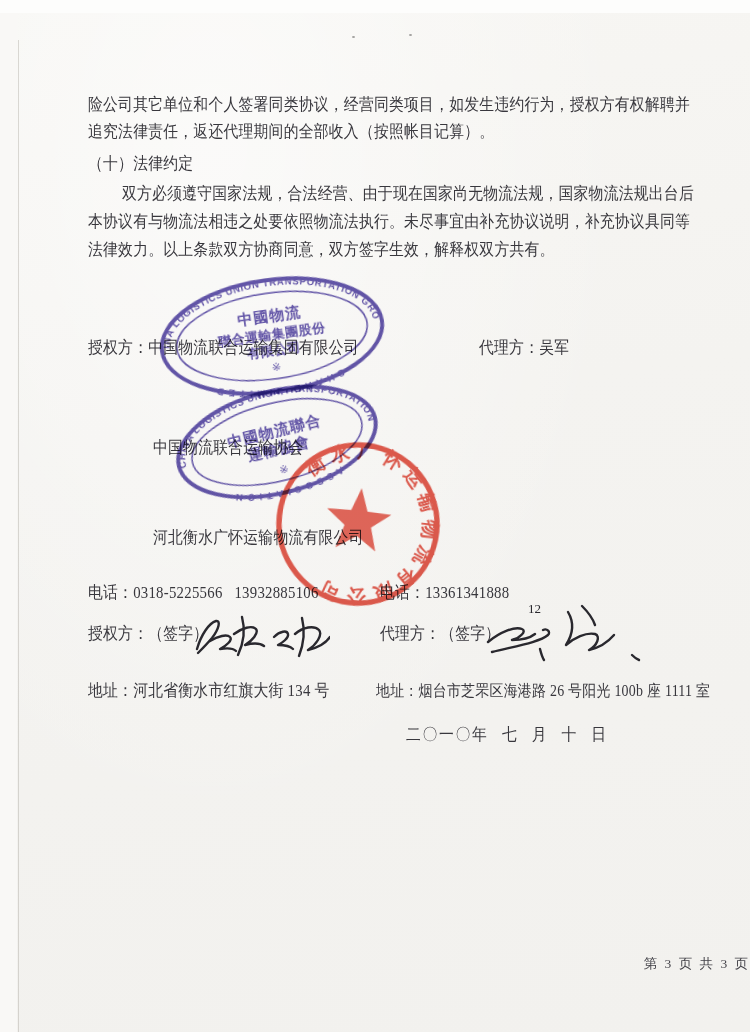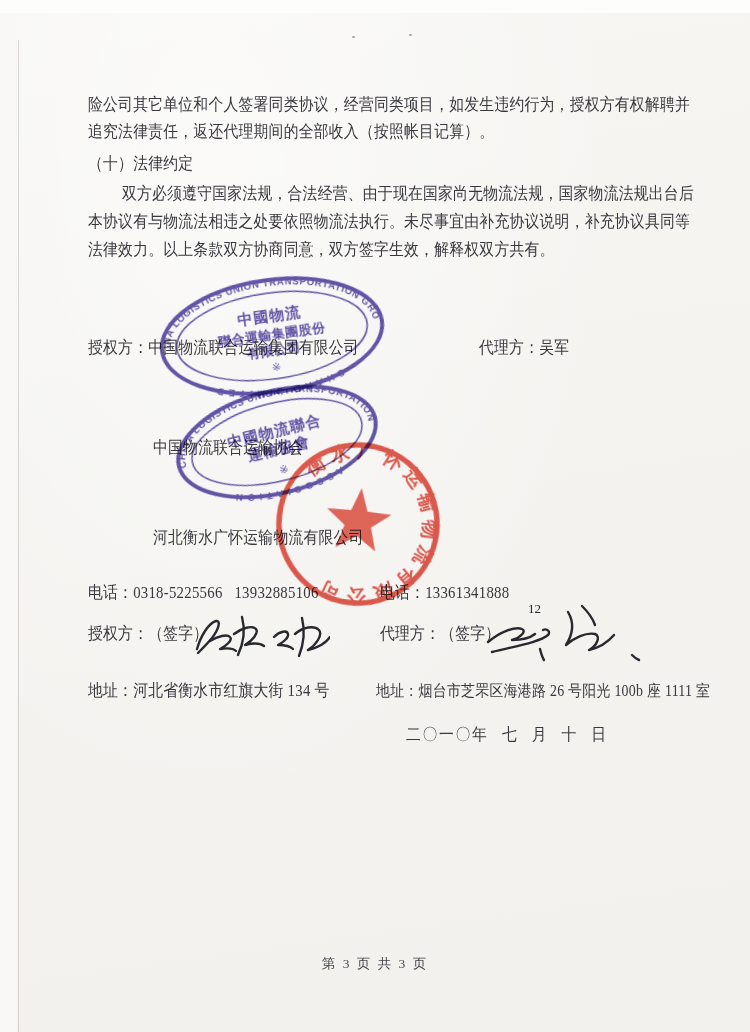--- a/index.html
+++ b/index.html
@@ -16,21 +16,21 @@
   .crease{position:absolute;left:18px;top:40px;width:1px;height:992px;background:rgba(165,160,152,.38);}
   .speck{position:absolute;width:3px;height:2px;background:rgba(90,88,86,.55);border-radius:50%;}
 
   .line{
     position:absolute;font-size:17px;line-height:1.25;letter-spacing:.3px;
     white-space:pre;transform:scaleX(.87);transform-origin:0 0;color:#38373d;
   }
   .tight{font-size:16px;}
   .date{word-spacing:9px;letter-spacing:2px;}
   .footer{
-    position:absolute;left:0;top:955px;width:100%;text-align:center;
+    position:absolute;left:0;top:955px;width:100%;text-align:right;
     font-size:13.5px;letter-spacing:2px;color:#45444a;
   }
 
   .stamp{position:absolute;mix-blend-mode:multiply;filter:blur(.3px);}
   .stamp.blue{opacity:.92;}
   .stamp.red{opacity:.86;}
   .stamp text{font-family:"Liberation Sans","DejaVu Sans",sans-serif;}
   .ring-en{font-size:9.5px;letter-spacing:.7px;font-weight:bold;}
   .ring-en-sp{font-size:9.5px;letter-spacing:4.5px;font-weight:bold;}
   .seal-cn-lg{font-size:15px;font-weight:bold;letter-spacing:1px;}

